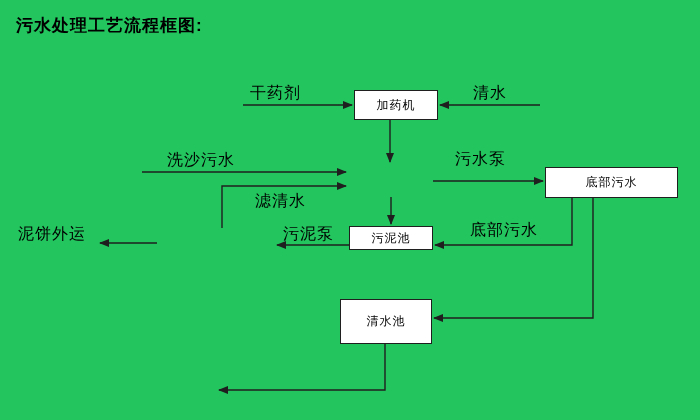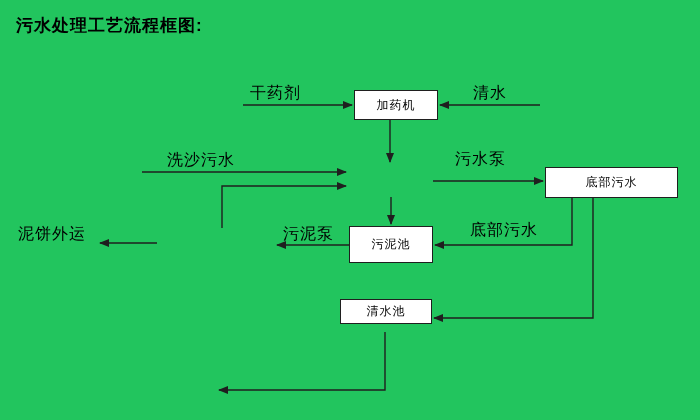--- a/index.html
+++ b/index.html
@@ -58,31 +58,32 @@
       <path d="M593,197 V318 H434" marker-end="url(#arr)"></path>
       <path d="M385,332 V390 H219" marker-end="url(#arr)"></path>
     </g>
   </svg>
 
   <div class="node" style="left:354px;top:90px;width:84px;height:30px">加药机</div>
 
 
   <div class="node" style="left:545px;top:167px;width:133px;height:31px">底部污水</div>
 
-  <div class="node" style="left:349px;top:226px;width:84px;height:37px">污泥池</div>
+  <div class="node" style="left:349px;top:226px;width:84px;height:24px">污泥池</div>
 
 
-  <div class="node" style="left:340px;top:299px;width:92px;height:25px">清水池</div>
+  <div class="node" style="left:340px;top:299px;width:92px;height:45px">清水池</div>
 
   <div class="edge-label" style="left:250px;top:83px;width:72px">干药剂</div>
 
   <div class="edge-label" style="left:473px;top:83px;width:48px">清水</div>
 
   <div class="edge-label" style="left:167px;top:150px;width:80px">洗沙污水</div>
 
+  <div class="edge-label" style="left:255px;top:191px;width:64px">滤清水</div>
 
   <div class="edge-label" style="left:455px;top:149px;width:56px">污水泵</div>
 
   <div class="edge-label" style="left:470px;top:220px;width:76px">底部污水</div>
 
   <div class="edge-label" style="left:283px;top:224px;width:58px">污泥泵</div>
 
   <div class="edge-label" style="left:18px;top:224px;width:80px">泥饼外运</div>
 
 

